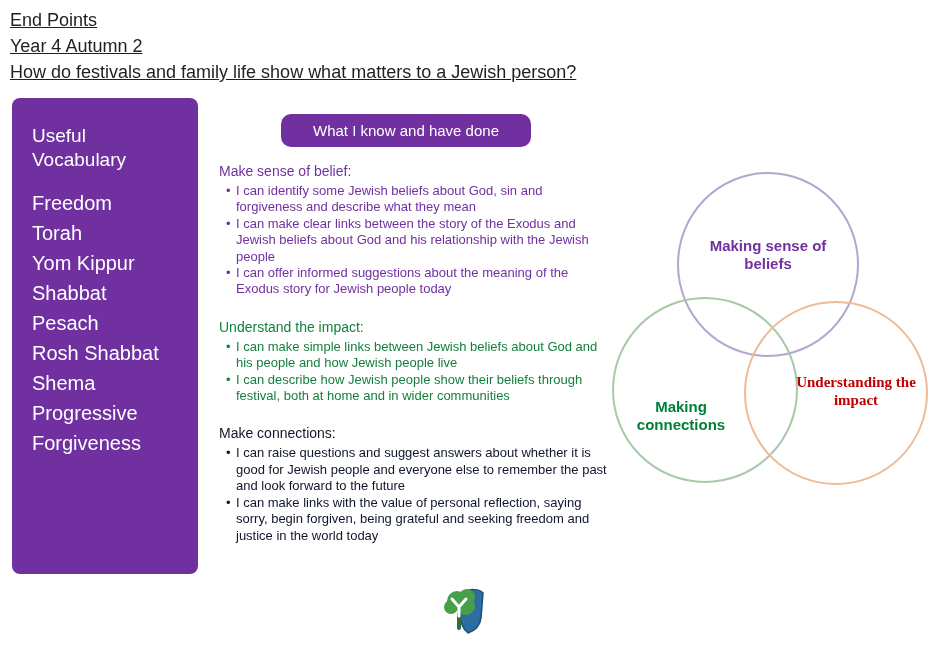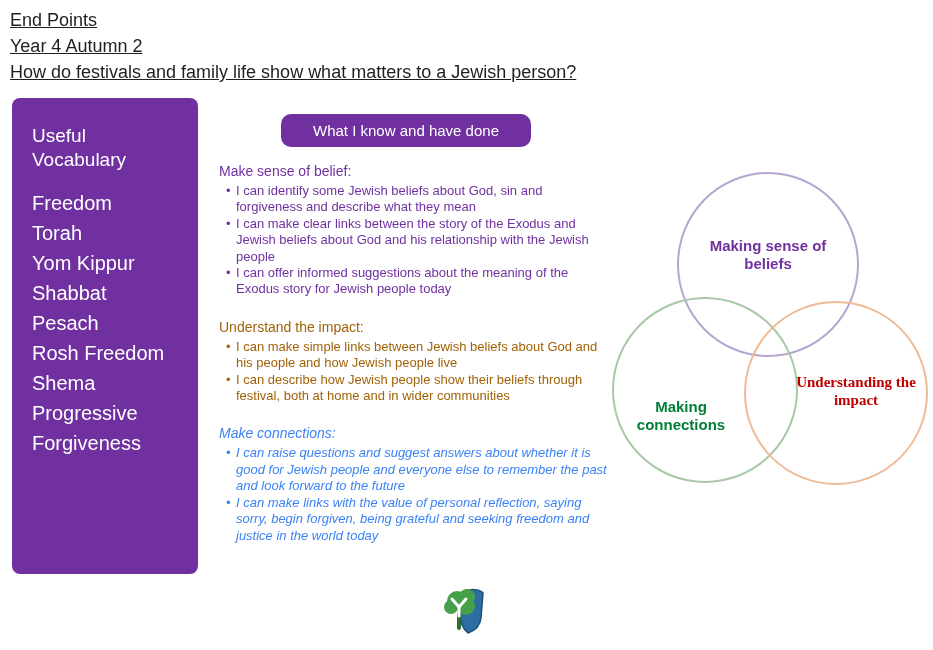--- a/index.html
+++ b/index.html
@@ -50,22 +50,22 @@
   }
 
   
   .content { position: absolute; left: 219px; top: 163px; width: 394px; }
   .section { margin-bottom: 21px; }
   .sec-heading { font-size: 14px; line-height: 17px; margin-bottom: 3px; }
   .bullet-row { display: flex; font-size: 13px; line-height: 16.4px; }
   .bullet-marker { flex: none; width: 17px; padding-left: 7px; }
   .bullet-text { flex: 1; padding-right: 2px; }
   .purple { color: #7030A0; }
-  .red    { color: #a16207; }
-  .green  { color: #3b82f6; font-style: italic; }
+  .red    { color: #15803d; }
+  .green  { color: #0f172a; }
 
   
   .venn { position: absolute; left: 0; top: 0; width: 933px; height: 650px; pointer-events: none; }
   .circle { position: absolute; border-radius: 50%; background: transparent; }
   .c-purple { left: 677px; top: 172px; width: 182px; height: 185px; border: 2px solid #B5A5CF; }
   .c-green  { left: 612px; top: 297px; width: 186px; height: 186px; border: 2px solid #A8C8A8; }
   .c-orange { left: 744px; top: 301px; width: 184px; height: 184px; border: 2px solid #EEBB96; }
   .venn-label {
     position: absolute;
     font-weight: bold;
@@ -91,21 +91,21 @@
     <div class="h-line">How do festivals and family life show what matters to a Jewish person?</div>
   </div>
 
   <div class="sidebar">
     <div class="vocab-title">Useful Vocabulary</div>
     <div class="vocab-item">Freedom</div>
     <div class="vocab-item">Torah</div>
     <div class="vocab-item">Yom Kippur</div>
     <div class="vocab-item">Shabbat</div>
     <div class="vocab-item">Pesach</div>
-    <div class="vocab-item">Rosh Freedom</div>
+    <div class="vocab-item">Rosh Shabbat</div>
     <div class="vocab-item">Shema</div>
     <div class="vocab-item">Progressive</div>
     <div class="vocab-item">Forgiveness</div>
   </div>
 
   <div class="banner">What I know and have done</div>
 
   <div class="content">
 
     <div class="section purple">

